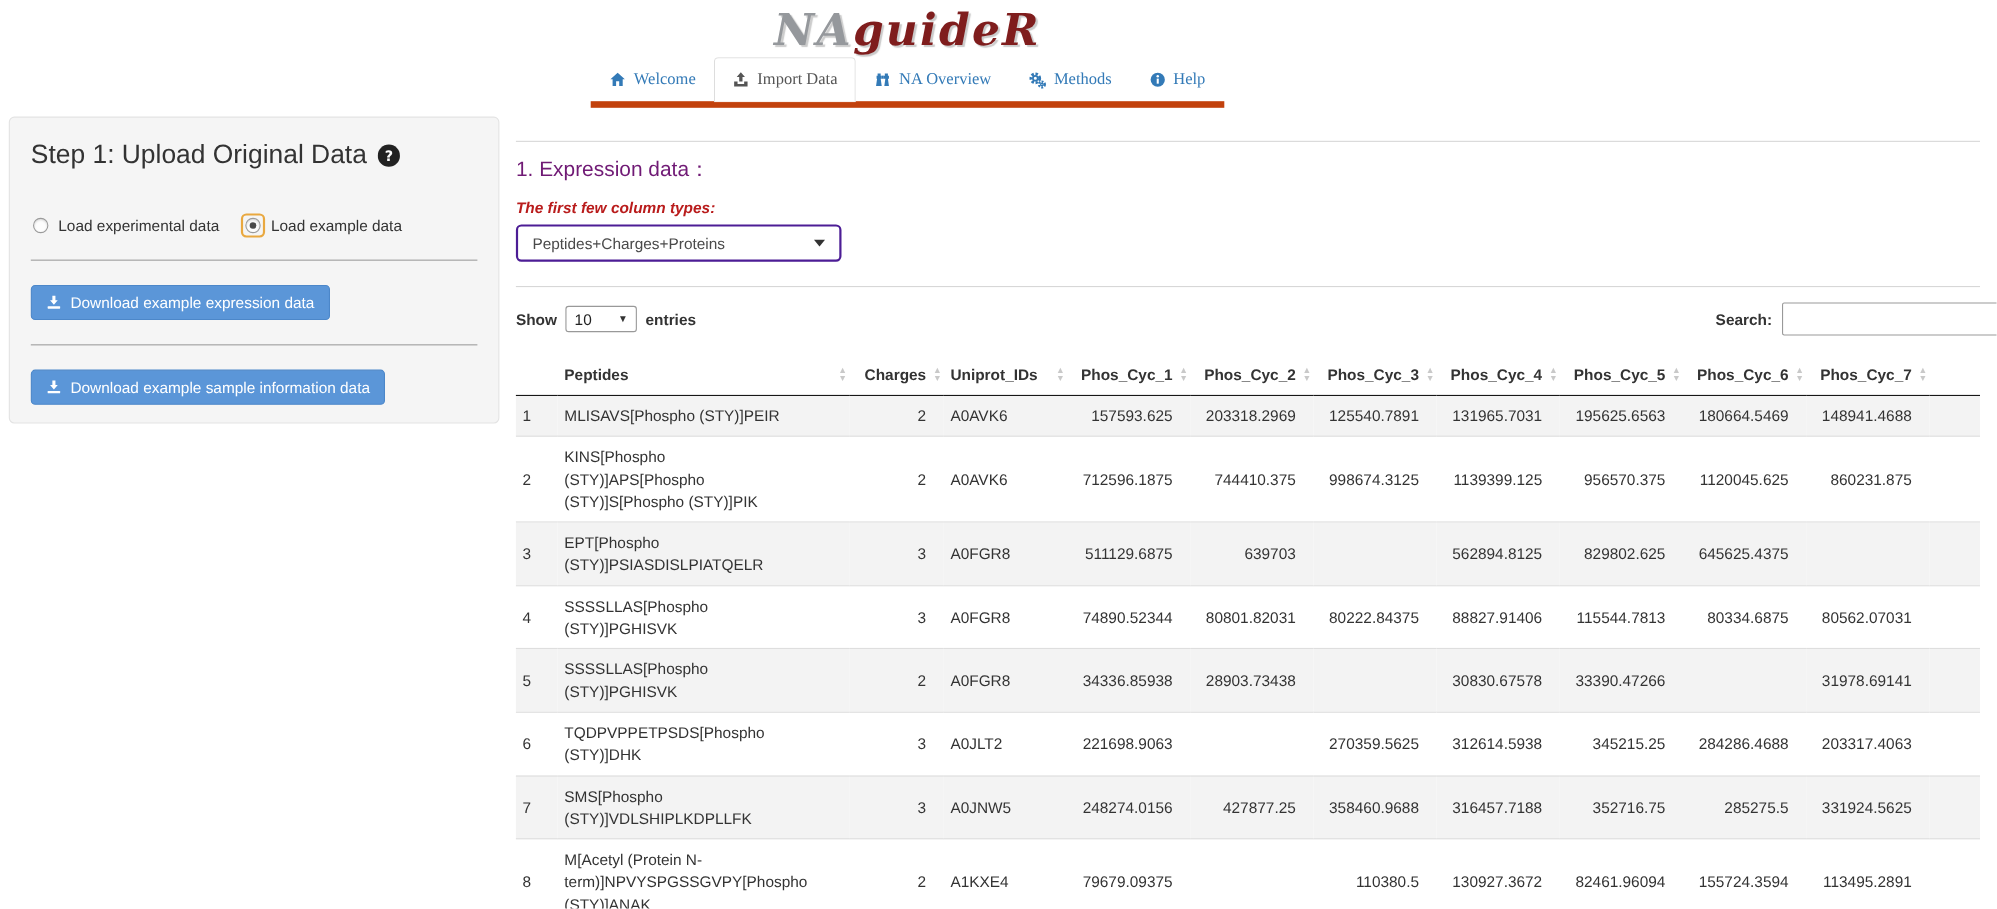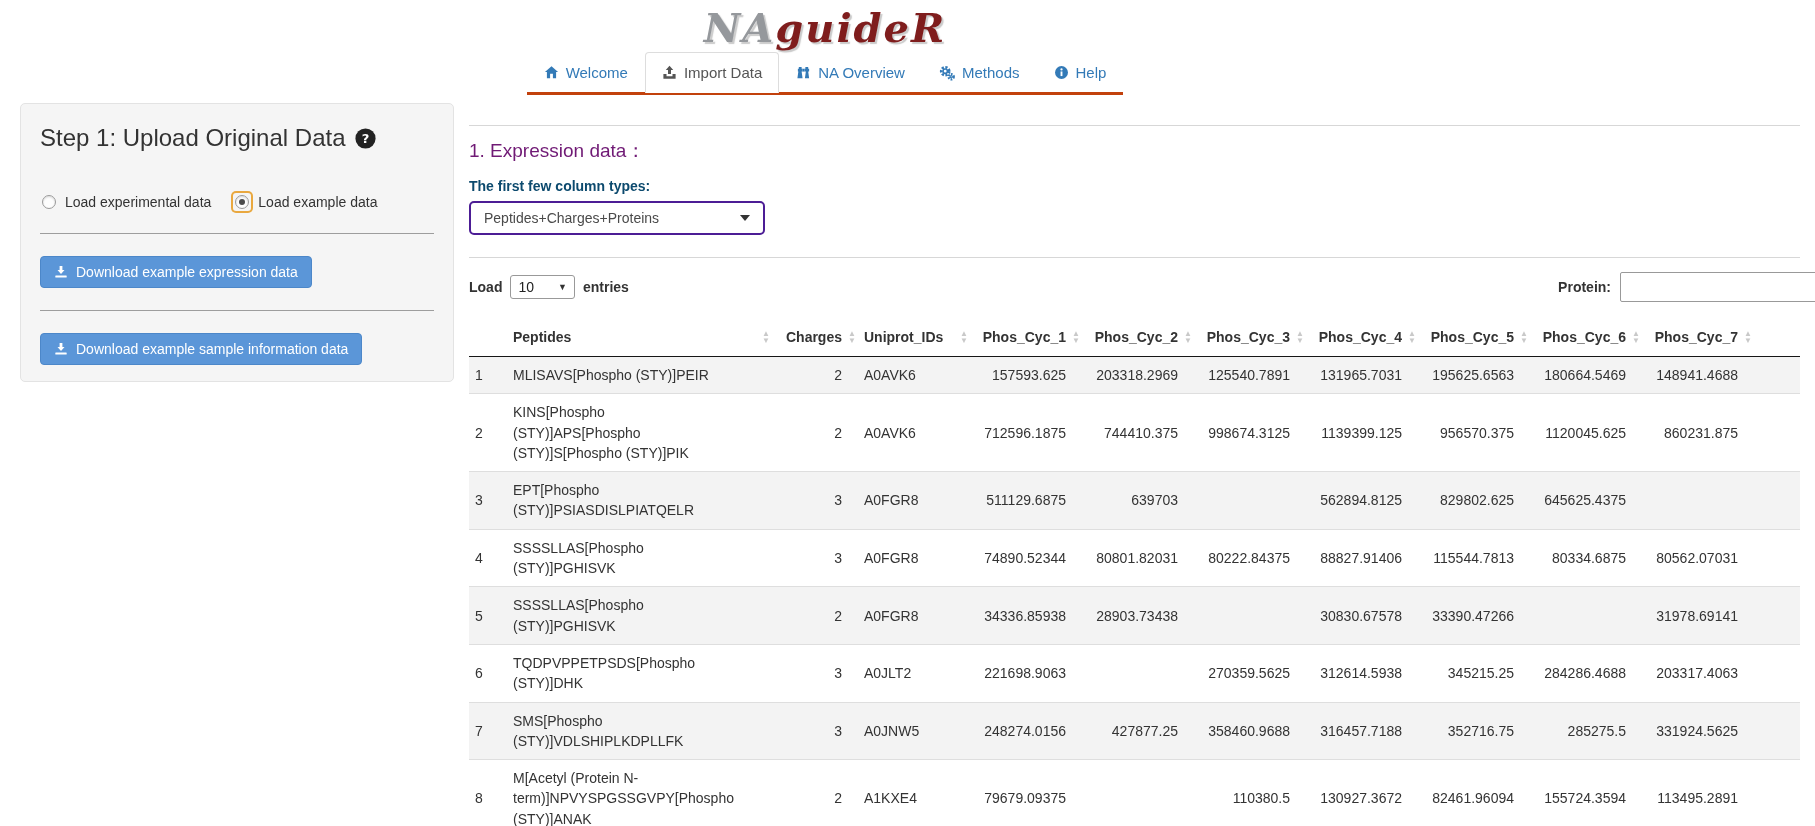--- a/index.html
+++ b/index.html
@@ -7,30 +7,30 @@
   body { font-family: "Liberation Sans", "DejaVu Sans", sans-serif; font-size: 14px; color: #333; }
 
   
   .header-wrap { width: 1650px; }
   .logo { text-align: center; padding-top: 6px; font-family: "DejaVu Serif", serif;
           font-style: italic; font-weight: bold; font-size: 40px; letter-spacing: 2px; line-height: 44px; }
   .logo .lg-gray { color: #95989c; text-shadow: 2px 2px 1px rgba(140,140,140,.45); }
   .logo .lg-blue { color: #7f1d1d; text-shadow: 2px 2px 1px rgba(150,150,150,.5); }
 
   .nav-row { width: 1650px; display: flex; justify-content: center; margin-top: 2px; }
-  .nav-tabs { display: inline-flex; border-bottom: 3px solid #c2410c; }
+  .nav-tabs { display: inline-flex; border-bottom: 6px solid #c2410c; font-family: Liberation Serif, serif; }
   .nav-tab { display: flex; align-items: center; gap: 7px; padding: 11px 16px; margin-bottom: -1px;
              color: #337ab7; font-size: 15px; cursor: pointer; border: 1px solid transparent;
              border-radius: 4px 4px 0 0; white-space: nowrap; }
   .nav-tab.active { background: #fff; color: #555; border-color: #ddd; border-bottom-color: #fff; }
   .nav-tab svg { flex: 0 0 auto; }
 
   
   .content-row { display: flex; align-items: flex-start; margin-top: 8px; }
-  .col-sidebar { flex: 0 0 454px; padding-left: 20px; }
+  .col-sidebar { flex: 0 0 454px; padding-left: 8px; }
   .col-main { flex: 1 1 auto; min-width: 0; padding: 0 15px; }
 
   
   .well { background: #f5f5f5; border: 1px solid #e3e3e3; border-radius: 5px; padding: 20px 19px 16px 19px; }
   .well h2 { font-size: 24px; font-weight: 500; color: #333; display: flex; align-items: center; gap: 9px; }
   .radio-row { display: flex; align-items: center; gap: 22px; margin-top: 41px; font-size: 14px; color: #333; }
   .radio-item { display: flex; align-items: center; gap: 7px; cursor: pointer; }
   .radio-ring { display: inline-flex; padding: 2px; border-radius: 3px; }
   .radio-ring.checked { box-shadow: 0 0 0 2px #e9a83f; }
   .radio-icon { width: 14px; height: 14px; border-radius: 50%; border: 1px solid #9a9a9a;
@@ -39,21 +39,21 @@
                 border-radius: 50%; background: #4a4a4a; }
   .well hr { border: none; border-top: 1px solid #9d9d9d; margin: 22px 0; }
   .btn-dl { display: inline-flex; align-items: center; gap: 8px; background: #5b96d8; border: 1px solid #4c87c9;
             color: #fff; font-size: 14px; padding: 7px 13px; border-radius: 4px; cursor: pointer; }
 
   
   .col-main hr.main-hr { border: none; border-top: 1px solid #d7d7d7; }
   .hr-top { margin: 22px 0 12px 0; }
   .hr-mid { margin: 22px 0 14px 0; }
   .section-title { font-size: 19px; font-weight: 400; color: #701a75; margin: 2px 0 14px 0; }
-  .field-label { font-weight: bold; font-size: 14px; color: #0c4a6e; margin-bottom: 7px; }
+  .field-label { font-weight: bold; font-size: 14px; color: #b91c1c; margin-bottom: 7px; font-style: italic; }
   .select-box { width: 296px; height: 34px; border: 2px solid #4c1d95; border-radius: 5px; background: #fff;
                 display: flex; align-items: center; justify-content: space-between; padding: 0 13px;
                 color: #4a4a4a; cursor: pointer; }
   .caret-down { width: 0; height: 0; border-left: 5px solid transparent; border-right: 5px solid transparent;
                 border-top: 6px solid #333; }
 
   
   .dt-controls { display: flex; align-items: center; justify-content: space-between; margin-top: 4px; }
   .dt-length { display: flex; align-items: center; gap: 8px; font-weight: bold; color: #333; }
   .mini-select { display: inline-flex; align-items: center; gap: 24px; border: 1px solid #999; border-radius: 3px;
@@ -197,29 +197,29 @@
 
     <div class="select-box">
       <span>Peptides+Charges+Proteins</span>
       <span class="caret-down"></span>
     </div>
 
     <hr class="main-hr hr-mid">
 
     <div class="dt-controls">
       <div class="dt-length">
-        <span>Load</span>
+        <span>Show</span>
         <span class="mini-select">
           <span>10</span>
           <span class="ms-caret">▼</span>
         </span>
         <span>entries</span>
       </div>
       <div class="dt-search">
-        <span>Protein:</span>
+        <span>Search:</span>
         <input type="text" value="" style="">
       </div>
     </div>
 
     <table class="dt">
       <thead>
         <tr>
           <th class="h0"></th>
           <th class="h1 sortable">Peptides<span class="sorter">
                 <i>▲</i>

